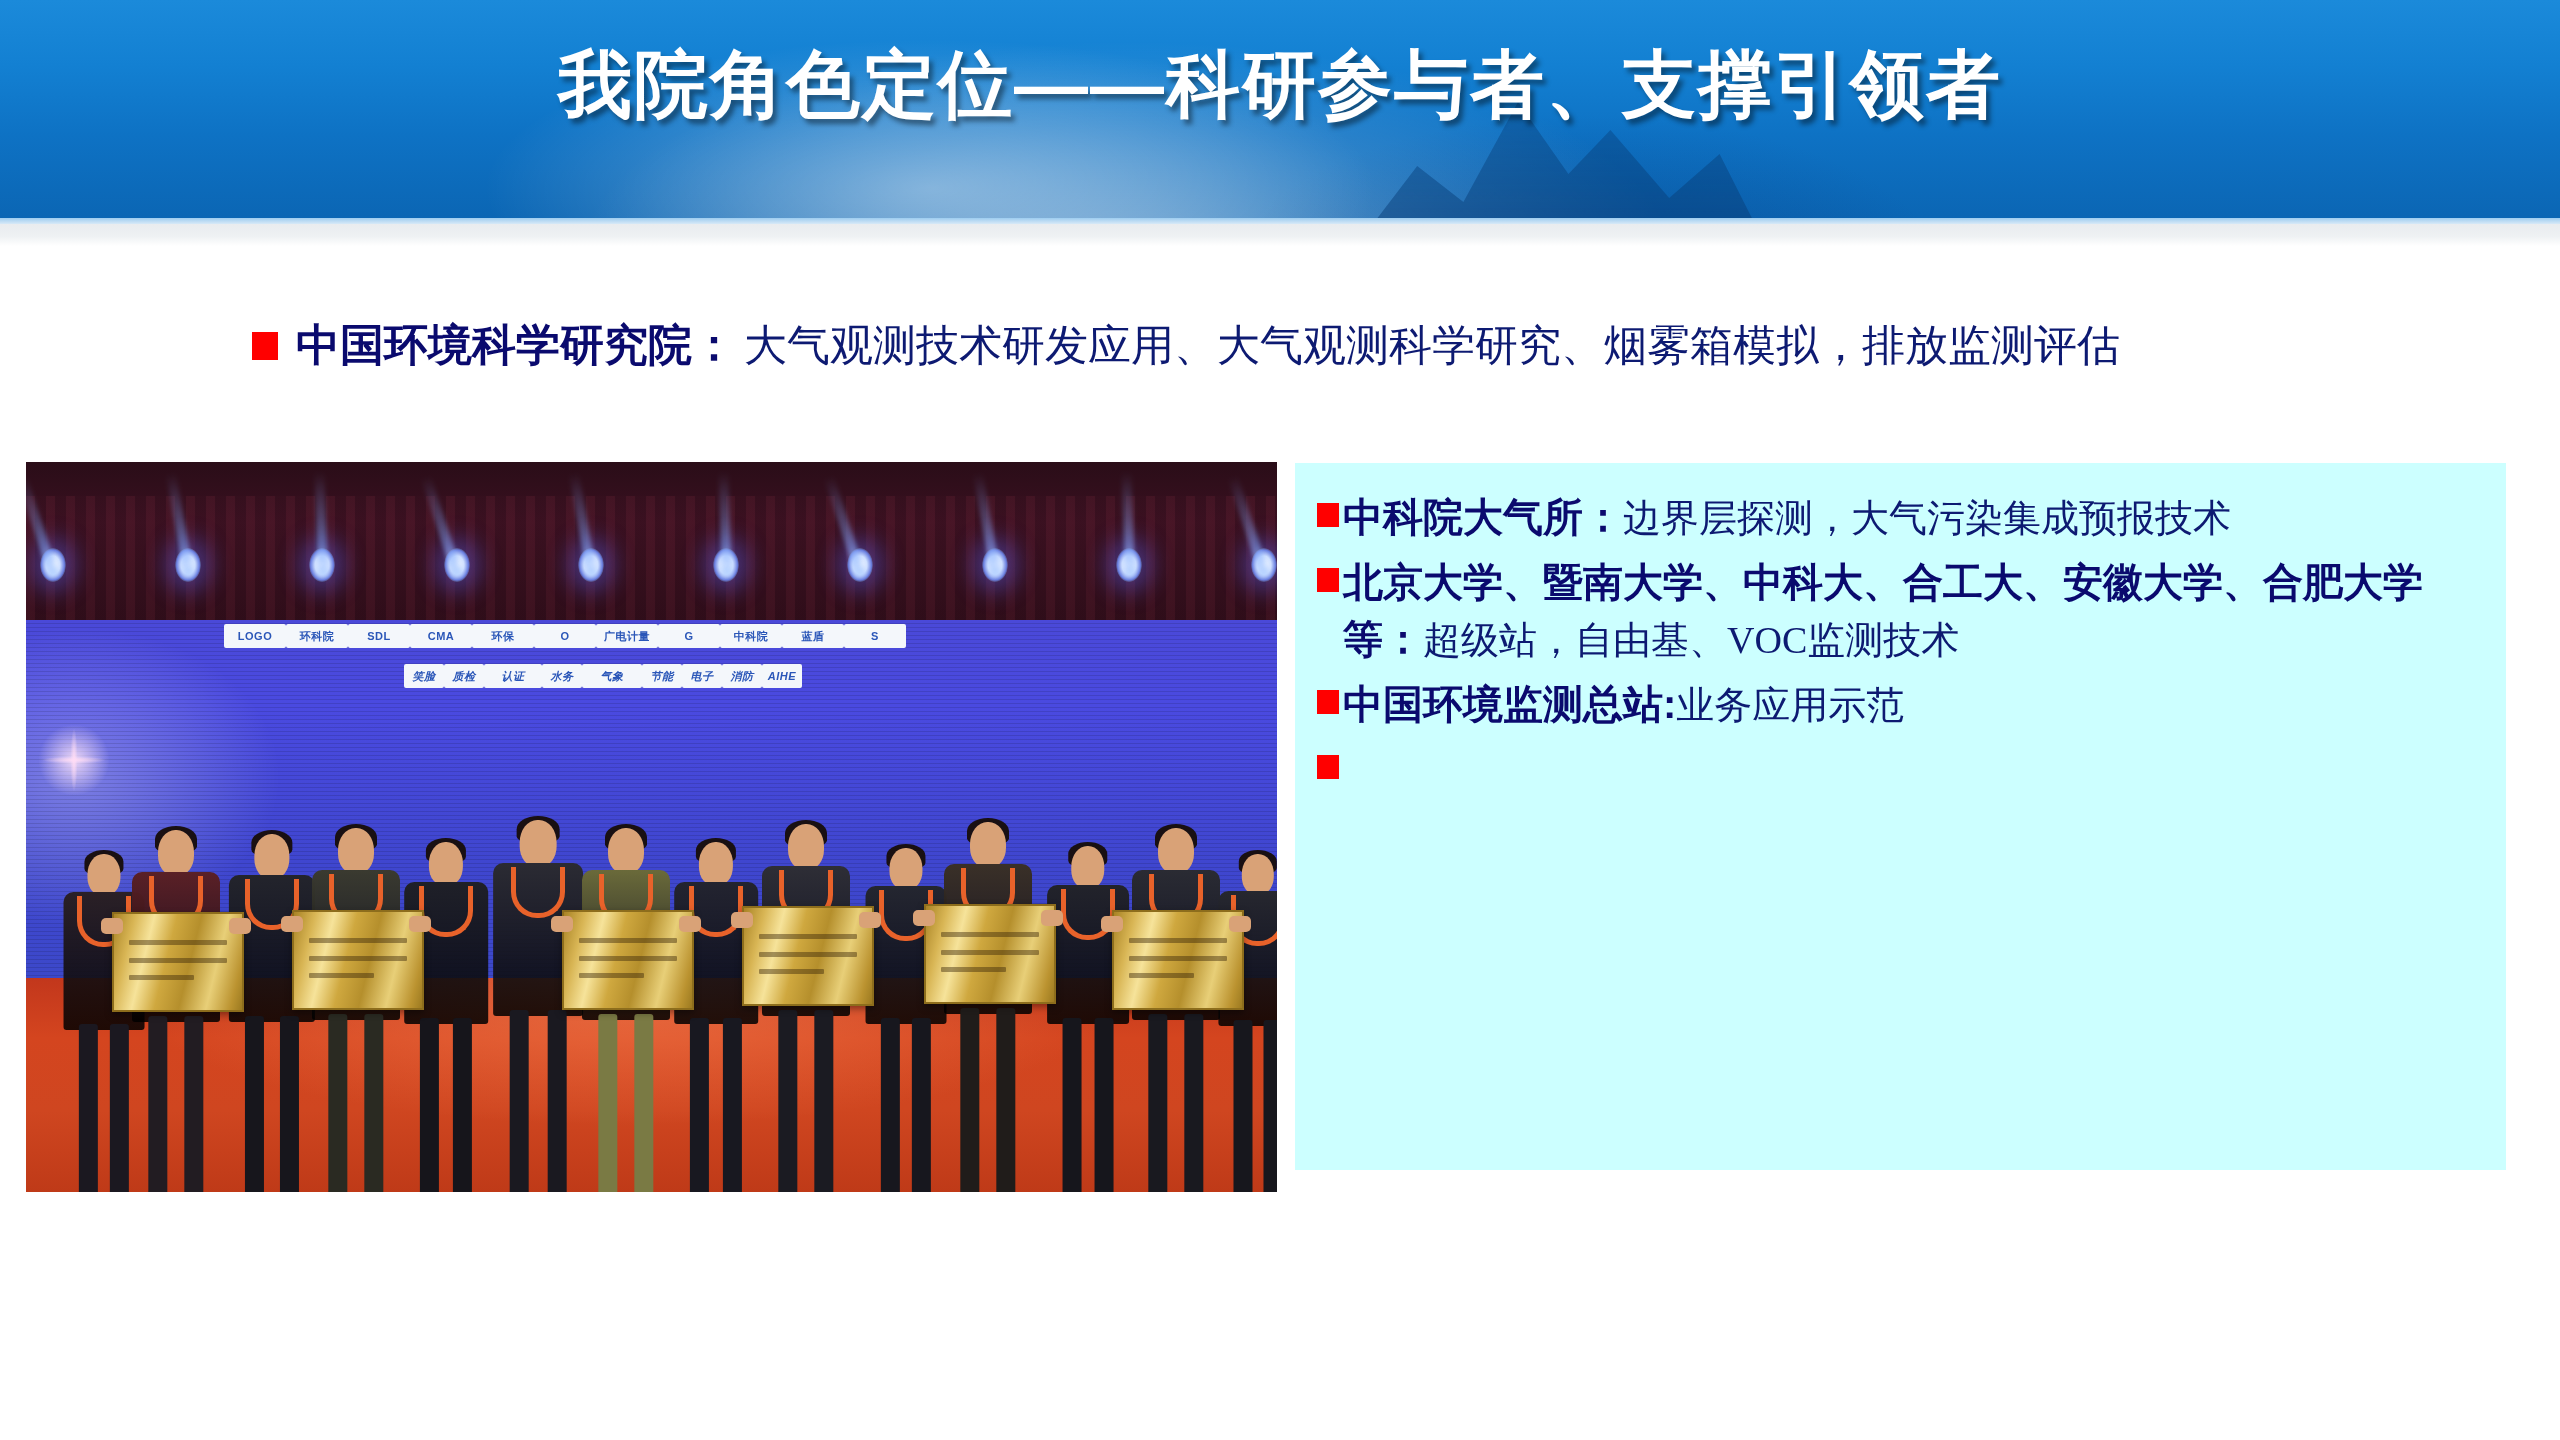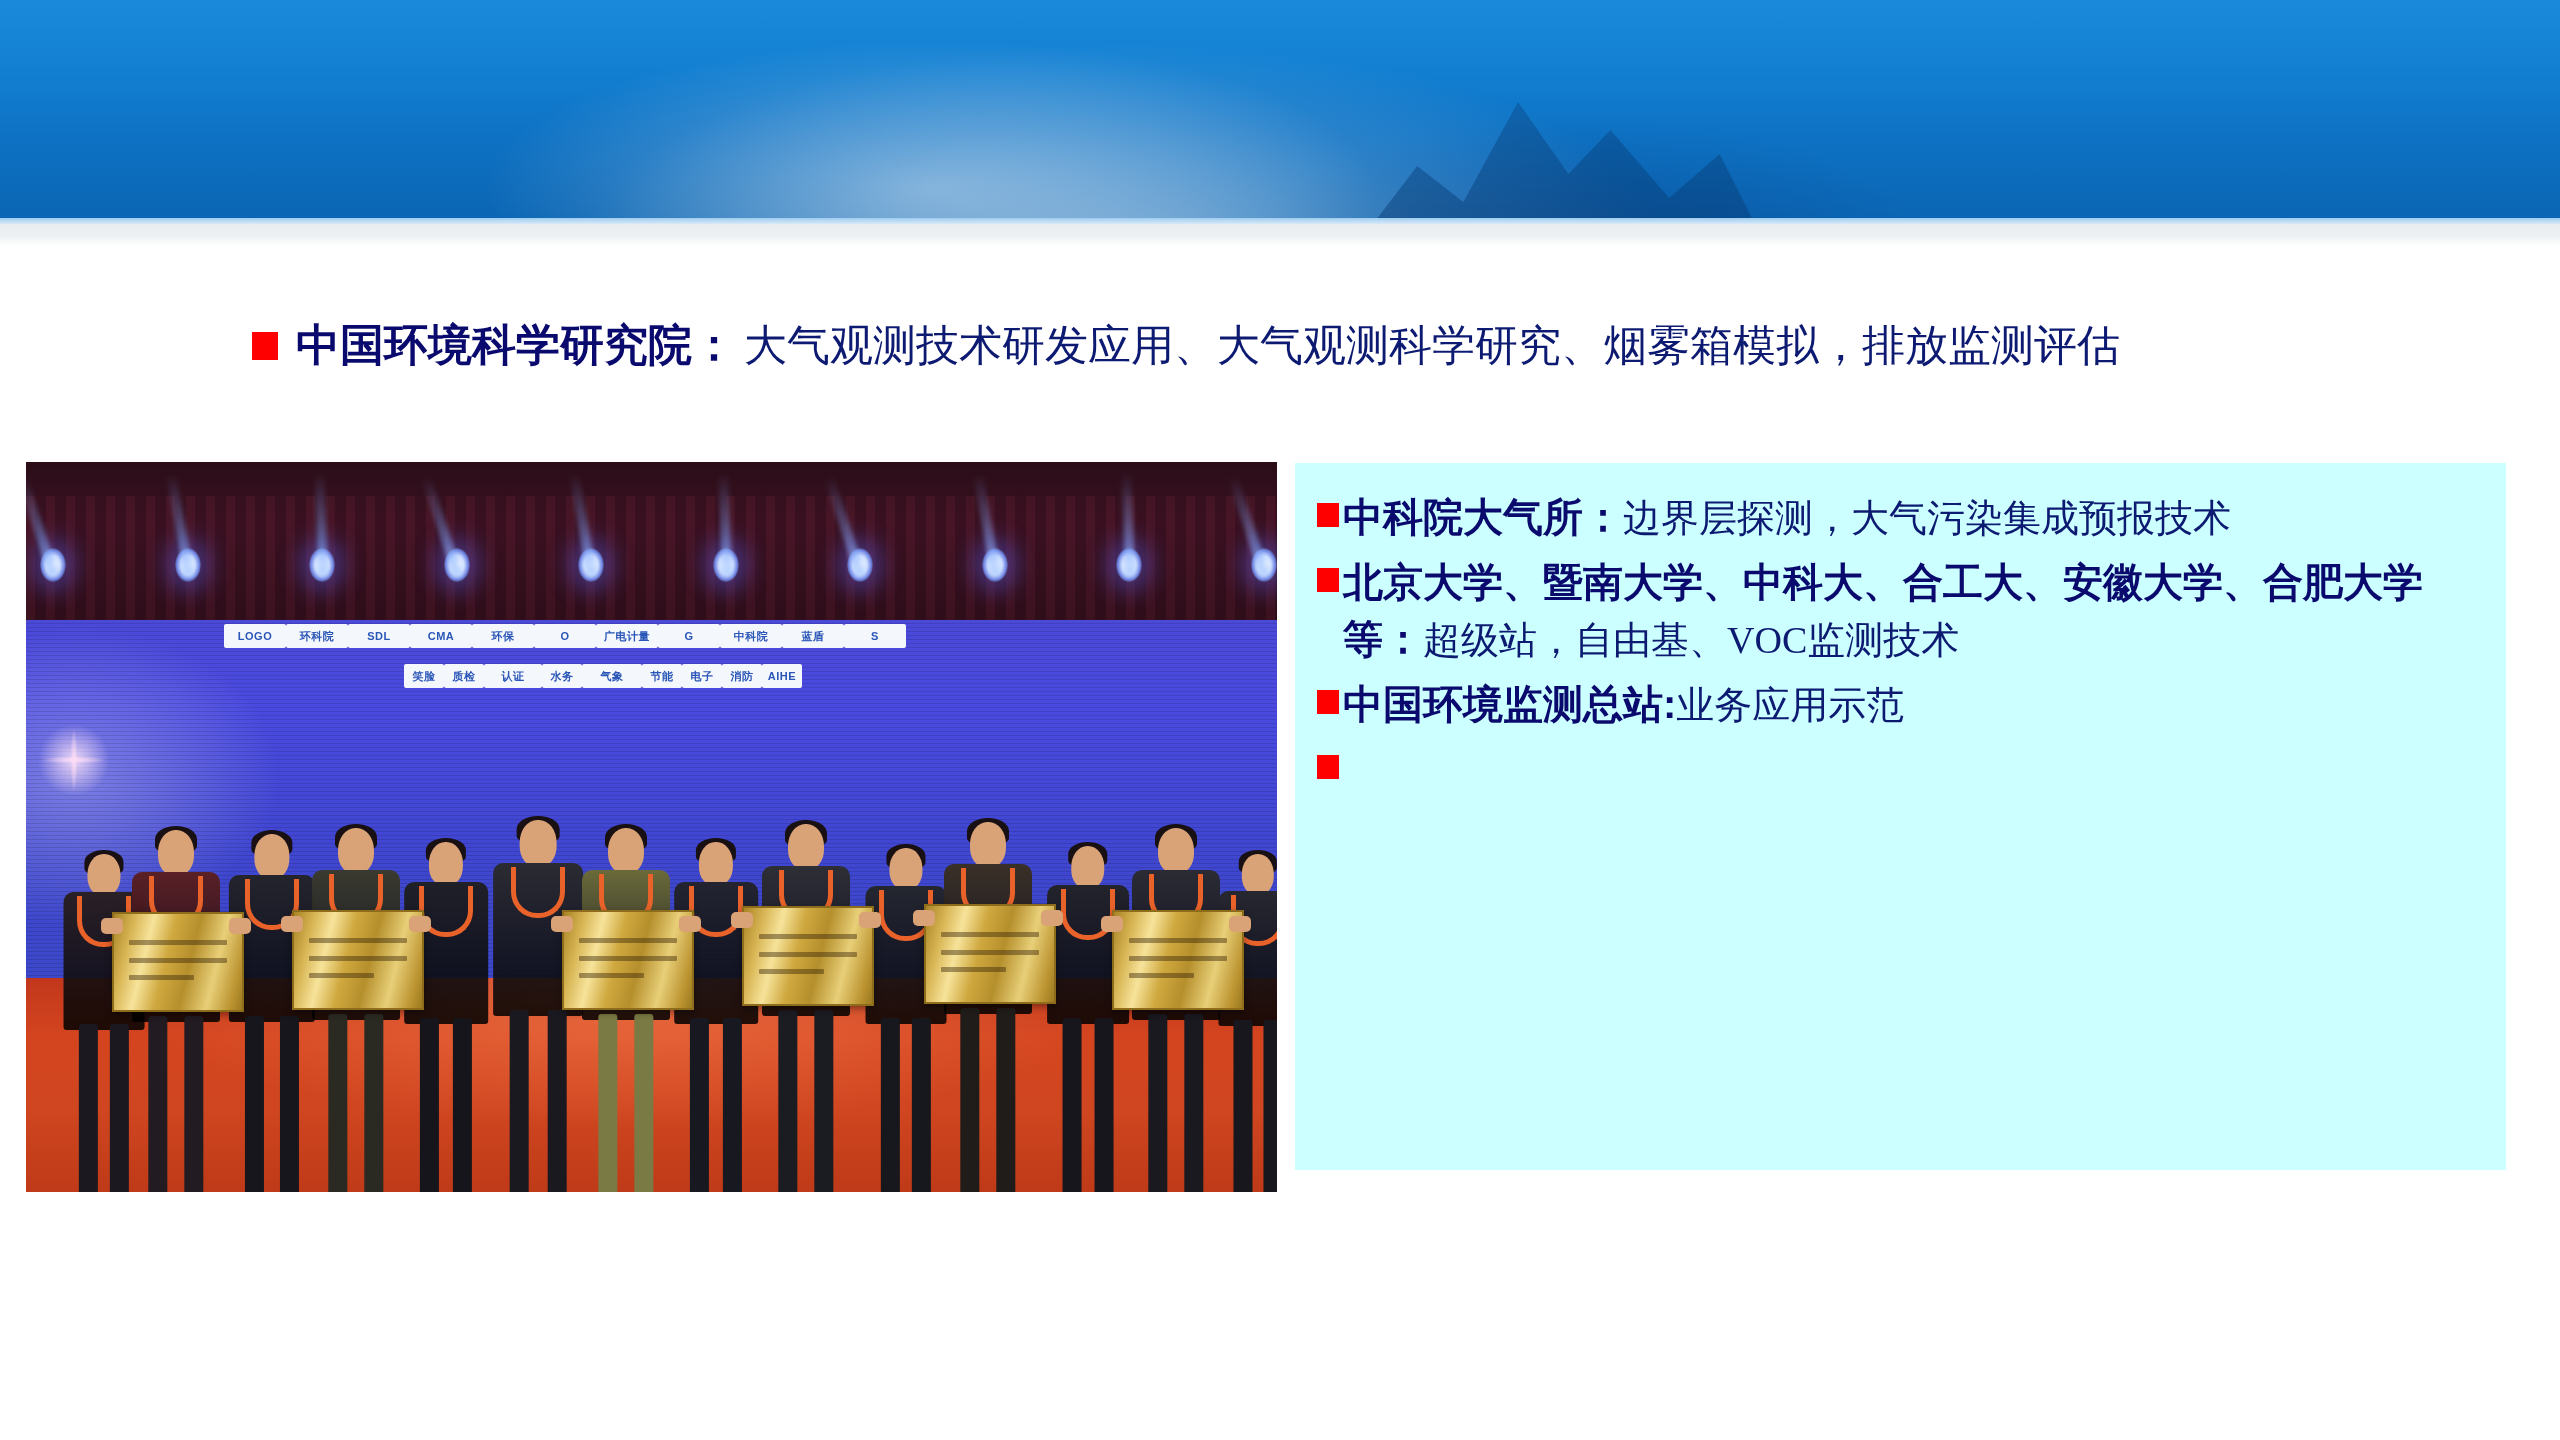--- a/index.html
+++ b/index.html
@@ -148,21 +148,21 @@
       radial-gradient(ellipse 44px 5px at center, rgba(255,220,245,0.95), rgba(255,200,240,0) 72%),
       radial-gradient(ellipse 5px 44px at center, rgba(255,220,245,0.95), rgba(255,200,240,0) 72%),
       radial-gradient(circle at center, rgba(255,230,250,0.85) 0%, rgba(255,200,240,0) 60%);
   }
   .logo-row {
     position: absolute;
     display: flex; align-items: center;
     z-index: 3;
   }
   .logo-row.r1 { left: 198px; top: 162px; }
-  .logo-row.r2 { left: 378px; top: 202px; }
+  .logo-row.r2 { left: 378px; top: 202px; font-style: italic; }
   .logo-tile {
     background: #f4f7fb;
     border-radius: 2px;
     height: 24px;
     display: flex; align-items: center; justify-content: center;
     overflow: hidden;
   }
   .logo-tile span {
     font-family: "Liberation Sans", "DejaVu Sans", sans-serif;
     font-size: 11px; font-weight: bold; color: #2a56b8;
@@ -288,20 +288,21 @@
     color: #0d1a72;
     font-size: 38px;
   }
 </style>
 </head>
 <body>
 
 <div class="header-band">
   <div class="header-glow"></div>
   <div class="header-mountain"></div>
+  <div class="header-title">我院角色定位——科研参与者、支撑引领者</div>
 </div>
 <div class="header-underline"></div>
 <div class="header-shelf"></div>
 
 <div class="lead-line">
   <span class="sq-marker"></span>
   <span class="lead-strong">中国环境科学研究院：</span>
   <span class="lead-rest">大气观测技术研发应用、大气观测科学研究、烟雾箱模拟，排放监测评估</span>
 </div>
 

